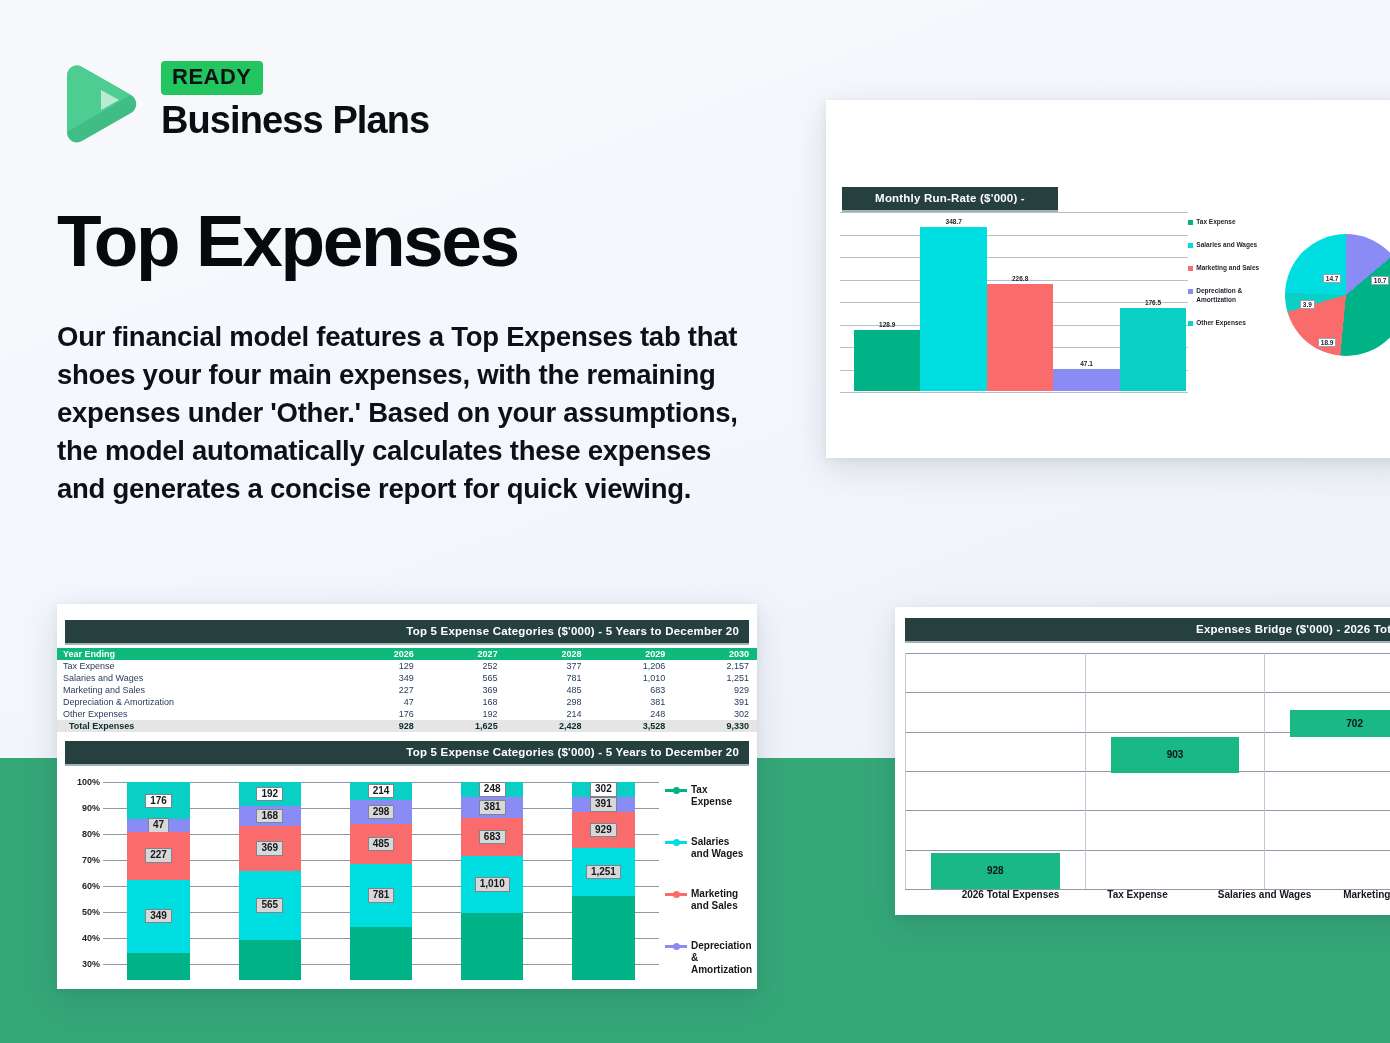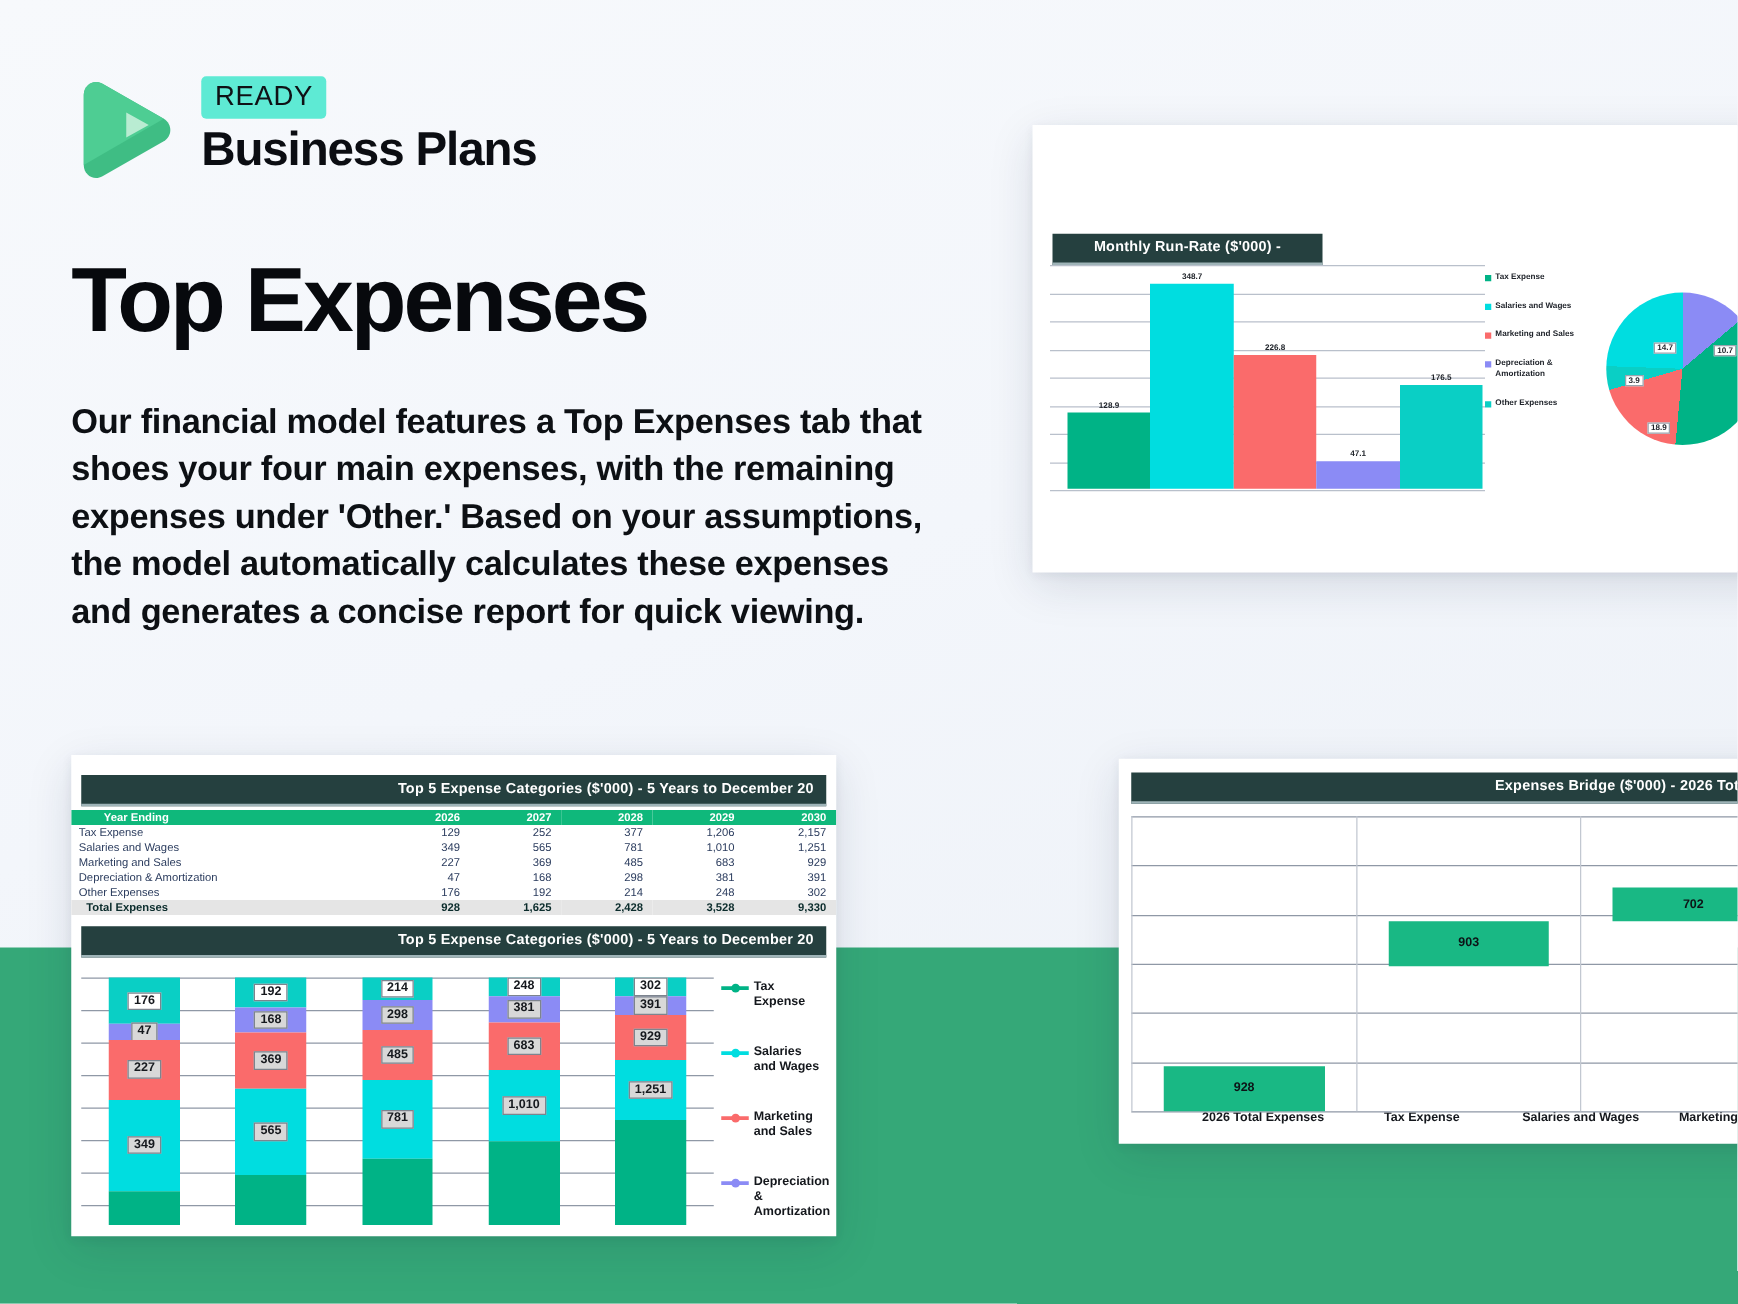--- a/index.html
+++ b/index.html
@@ -19,22 +19,22 @@
     position: absolute; left: 0; top: 758px; width: 1390px; height: 285px;
     background: #35a878;
   }
 
   
   .brand { position: absolute; left: 57px; top: 52px; display: flex; align-items: center; gap: 16px; }
   .logo-mark { width: 88px; height: 92px; position: relative; flex: none; }
   .brand-text { padding-top: 4px; }
   .ready-badge {
     display: inline-block;
-    background: #5eead4; color: #0f1115;
-    font-size: 22px; font-weight: 400; letter-spacing: .5px;
+    background: #22c55e; color: #0f1115;
+    font-size: 22px; font-weight: 700; letter-spacing: .5px;
     padding: 3px 11px 5px; border-radius: 4px;
   }
   .brand-name {
     font-size: 38px; font-weight: 800; letter-spacing: -.9px;
     color: #0b0d12; margin-top: 6px; line-height: 1;
   }
 
   
   .headline {
     position: absolute; left: 57px; top: 204px;
@@ -87,28 +87,28 @@
   .pie-wrap { position: relative; width: 150px; height: 180px; }
   .pie {
     position: absolute; left: 20px; top: 22px; width: 122px; height: 122px; border-radius: 50%;
   }
   .pie-lab {
     position: absolute; background: #fff; border: 1px solid #9aa3ad;
     font-size: 6.5px; font-weight: 700; color: #1d2128; padding: 0 2px;
   }
 
   
-  #card-table { left: 57px; top: 604px; width: 612px; height: 385px; }
+  #card-table { left: 57px; top: 604px; width: 700px; height: 385px; }
   .tbl-title-wrap { padding: 16px 8px 0; }
   #t-table { text-align: right; padding-right: 10px; }
 
   table.xl { width: 100%; border-collapse: collapse; margin-top: 3px; }
   table.xl th, table.xl td { font-size: 9px; padding: 1px 8px 1px 6px; }
   table.xl thead th { background: #0fb87b; color: #fff; font-weight: 700; text-align: right; }
-  table.xl thead th.lbl { text-align: left; padding-left: 26px; }
+  table.xl thead th.lbl { text-align: left; padding-left: 6px; }
   table.xl tbody td { color: #2b3c5e; text-align: right; }
   table.xl tbody td.lbl { text-align: left; padding-left: 6px; }
   table.xl tr.total td { background: #e5e5e5; color: #0b2c2c; font-weight: 700; }
   table.xl tr.total td.lbl { padding-left: 12px; }
 
   
   .stack-title-wrap { padding: 9px 8px 0; }
   #t-stack { text-align: right; padding-right: 10px; }
   .stack-body { display: flex; padding: 6px 8px 0; height: 214px; }
   .stk-axis { width: 38px; position: relative; }
@@ -322,20 +322,30 @@
           <td>3,528</td>
           <td>9,330</td>
         </tr>
       </tbody>
   </table>
 
   <div class="stack-title-wrap">
     <div class="xl-title" id="t-stack">Top 5 Expense Categories ($'000) - 5 Years to December 20</div>
   </div>
   <div class="stack-body">
+    <div class="stk-axis" id="stk-axis">
+        <span style="top: 5%;">100%</span>
+        <span style="top: 17.5%;">90%</span>
+        <span style="top: 30%;">80%</span>
+        <span style="top: 42.5%;">70%</span>
+        <span style="top: 55%;">60%</span>
+        <span style="top: 67.5%;">50%</span>
+        <span style="top: 80%;">40%</span>
+        <span style="top: 92.5%;">30%</span>
+      </div>
     <div class="stk-plot">
       <div class="grid-lines" id="stk-grid">
           <i style="top: 5%;"></i>
           <i style="top: 17.5%;"></i>
           <i style="top: 30%;"></i>
           <i style="top: 42.5%;"></i>
           <i style="top: 55%;"></i>
           <i style="top: 67.5%;"></i>
           <i style="top: 80%;"></i>
           <i style="top: 92.5%;"></i>

